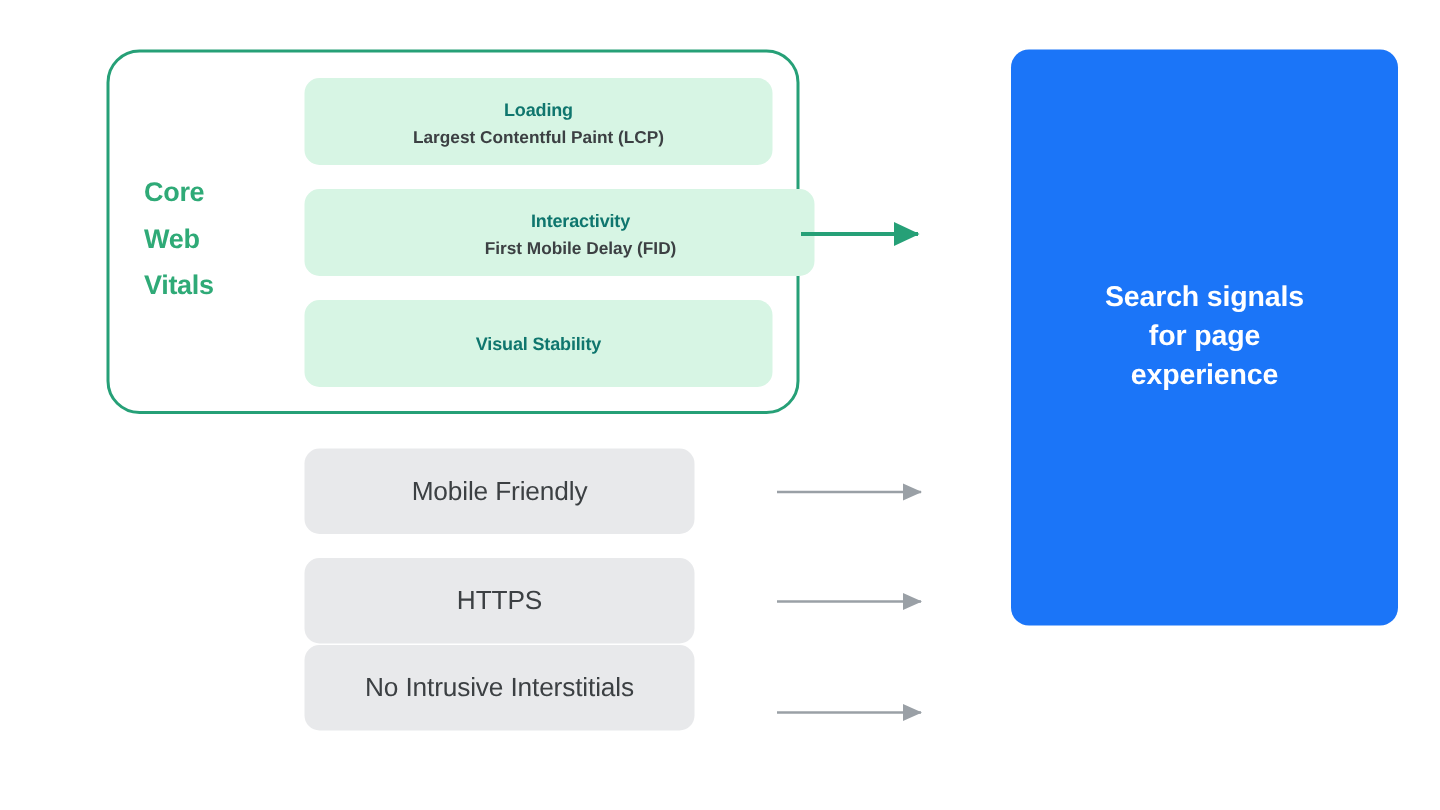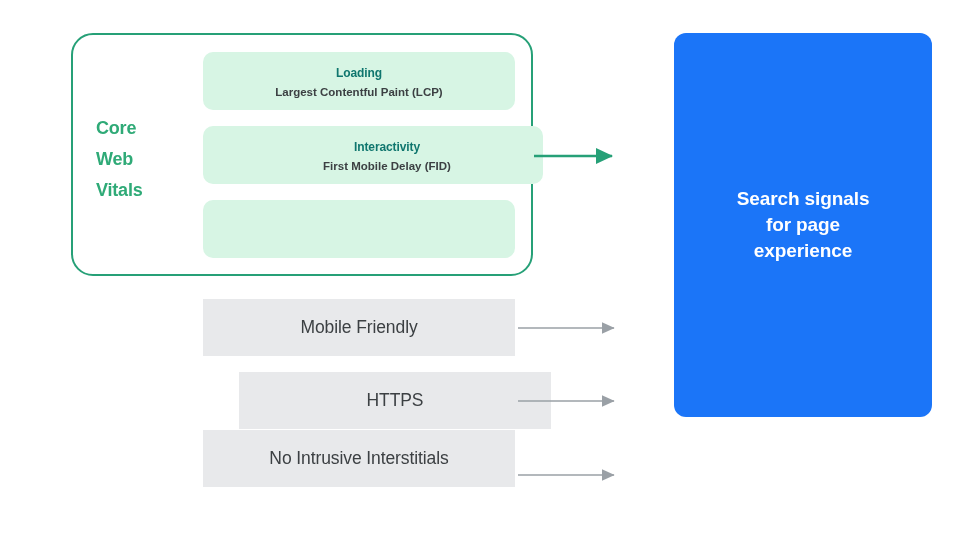--- a/index.html
+++ b/index.html
@@ -76,30 +76,30 @@
     font-size: 11.5px;
     font-weight: bold;
     line-height: 15px;
     margin-top: 1px;
   }
 
   
   .signal-card {
     position: absolute;
     left: 203px;
-    width: 312px;
+    width: 260px;
     height: 57px;
     background: #e8e9eb;
-    border-radius: 0;
+    border-radius: 10px;
     display: flex;
     align-items: center;
     justify-content: center;
   }
   .signal-card.g1 { top: 299px; }
-  .signal-card.g2 { top: 372px; margin-left: 36px; }
+  .signal-card.g2 { top: 372px; }
   .signal-card.g3 { top: 430px; }
 
   .signal-label {
     color: #3c4043;
     font-size: 17.5px;
     font-weight: normal;
     line-height: 21px;
     letter-spacing: -0.1px;
   }
 
@@ -153,20 +153,21 @@
     <div class="metric-title">Loading</div>
     <div class="metric-sub">Largest Contentful Paint (LCP)</div>
   </div>
 
   <div class="metric-card c2">
     <div class="metric-title">Interactivity</div>
     <div class="metric-sub">First Mobile Delay (FID)</div>
   </div>
 
   <div class="metric-card c3">
+    <div class="metric-title">Visual Stability</div>
   </div>
 
   <div class="signal-card g1">
     <div class="signal-label">Mobile Friendly</div>
   </div>
 
   <div class="signal-card g2">
     <div class="signal-label">HTTPS</div>
   </div>
 

